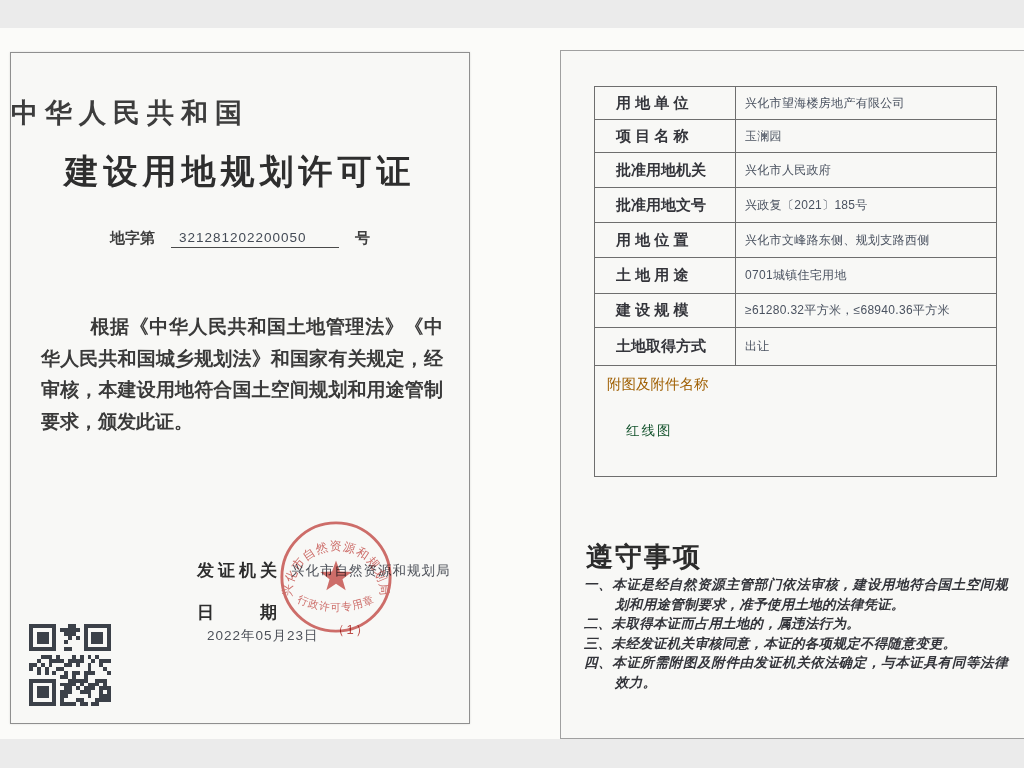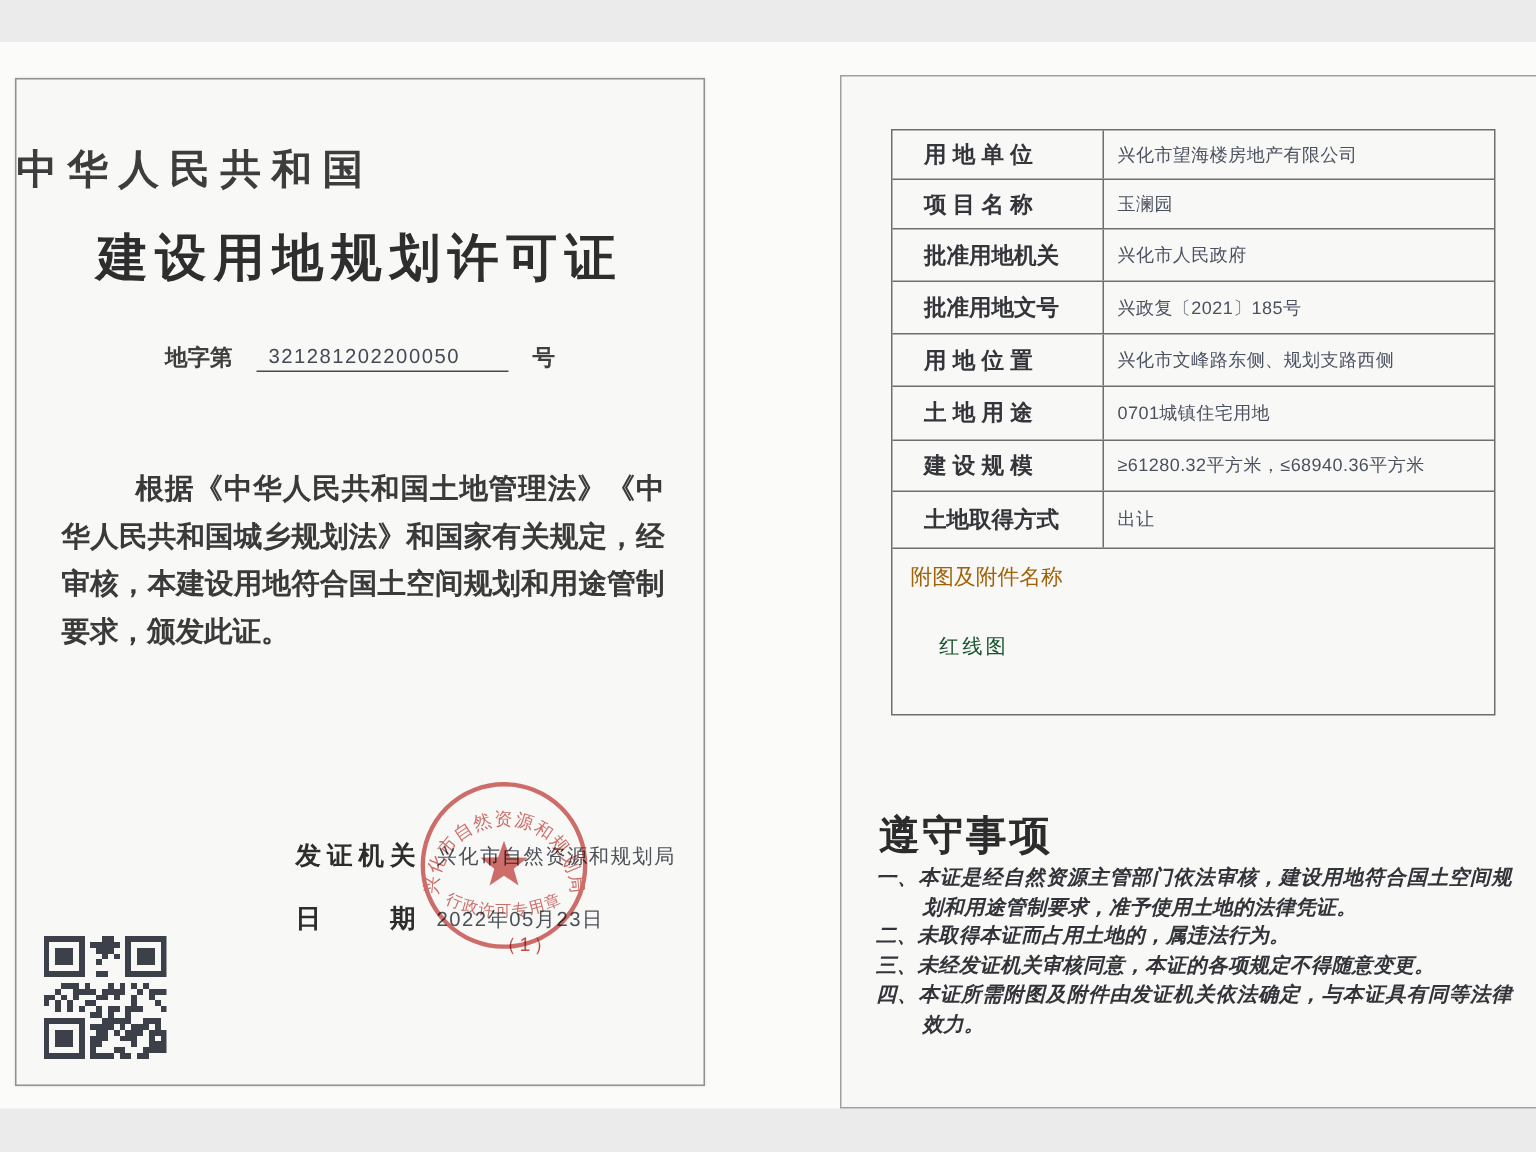--- a/index.html
+++ b/index.html
@@ -18,21 +18,21 @@
   .serial { position:absolute; top:176px; left:0; width:100%; display:flex;
     justify-content:center; align-items:flex-end; font-size:15px; font-weight:600; color:#3f3f3f; }
   .serial-line { display:inline-block; width:168px; border-bottom:1px solid #4a4a4a;
     font-size:13.5px; font-weight:400; letter-spacing:1px; color:#434a55;
     padding:0 0 2px 8px; margin:0 16px; }
   .body-par { position:absolute; top:258px; left:30px; width:402px; font-size:19px;
     line-height:31.5px; font-weight:600; color:#3a3a3a; text-align:justify;
     text-indent:2.6em; }
   .issuer-row, .date-row { position:absolute; left:186px; display:flex; align-items:flex-start; }
   .issuer-row { top:506px; }
-  .date-row { top:548px; }
+  .date-row { top:548px;flex-direction:column; }
   .field-label { font-size:17px; font-weight:700; letter-spacing:4px; color:#2d2d2d; white-space:pre; }
   .field-value { margin-left:10px; padding-top:3px; font-size:13.5px; letter-spacing:1px; color:#4c5058; white-space:nowrap; }
   .stamp { position:absolute; left:267px; top:466px; width:116px; height:116px;
     opacity:.82; mix-blend-mode:multiply; }
   .stamp-number { position:absolute; left:300px; top:568px; width:80px; text-align:center;
     color:#c44f4b; font-size:13px; letter-spacing:2px; mix-blend-mode:multiply; }
   .qr-wrap { position:absolute; left:18px; top:571px; width:82px; height:82px; }
 
   
   .page-right { position:absolute; left:560px; top:50px; width:504px; height:689px;

